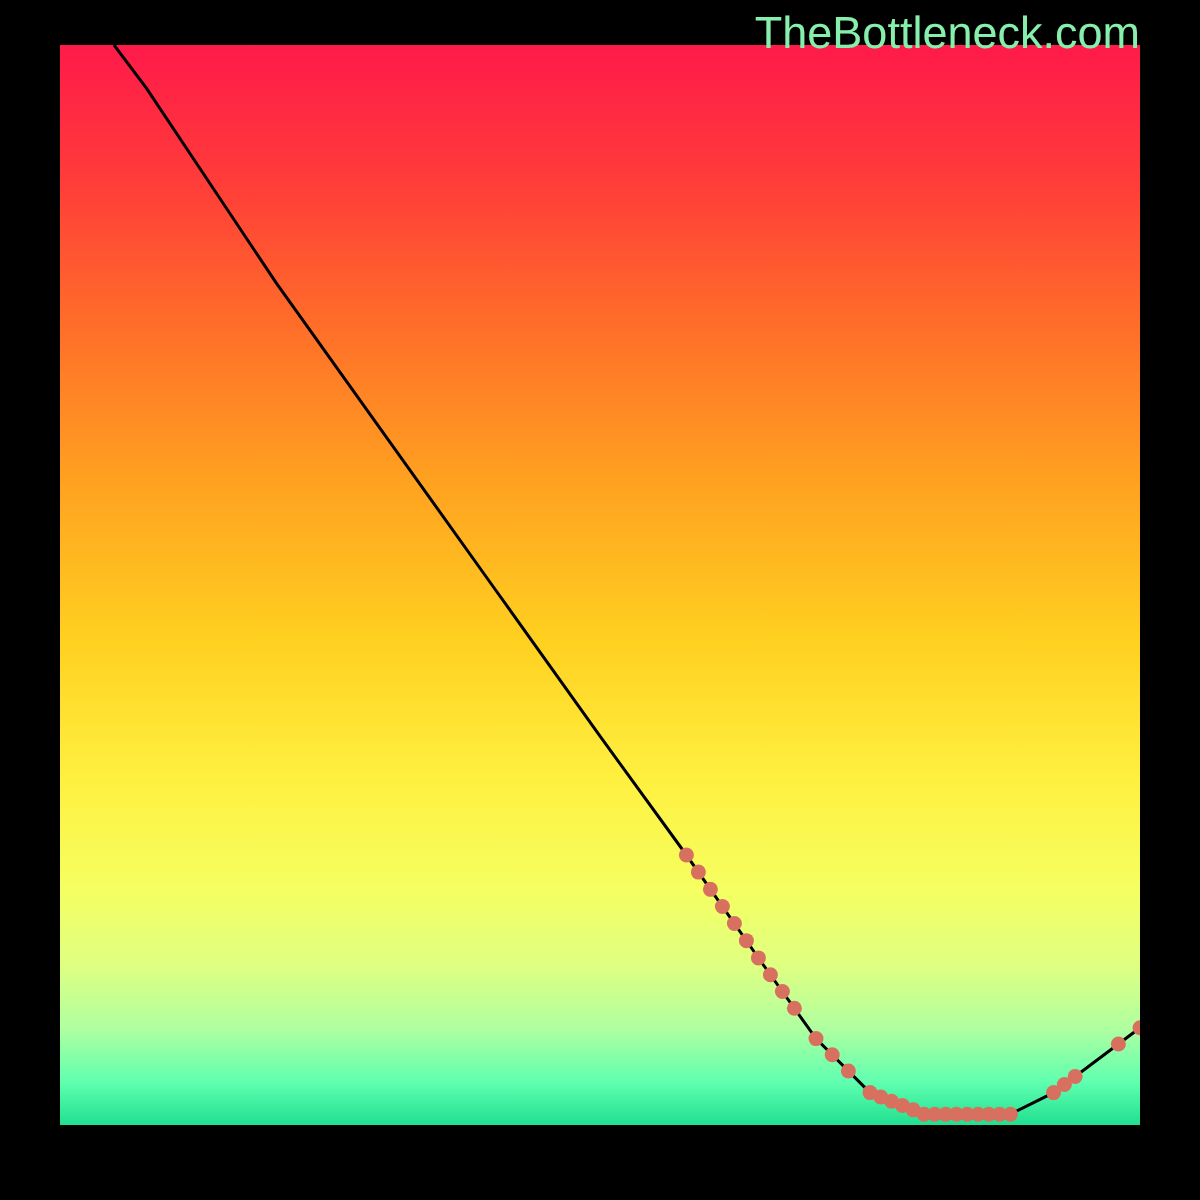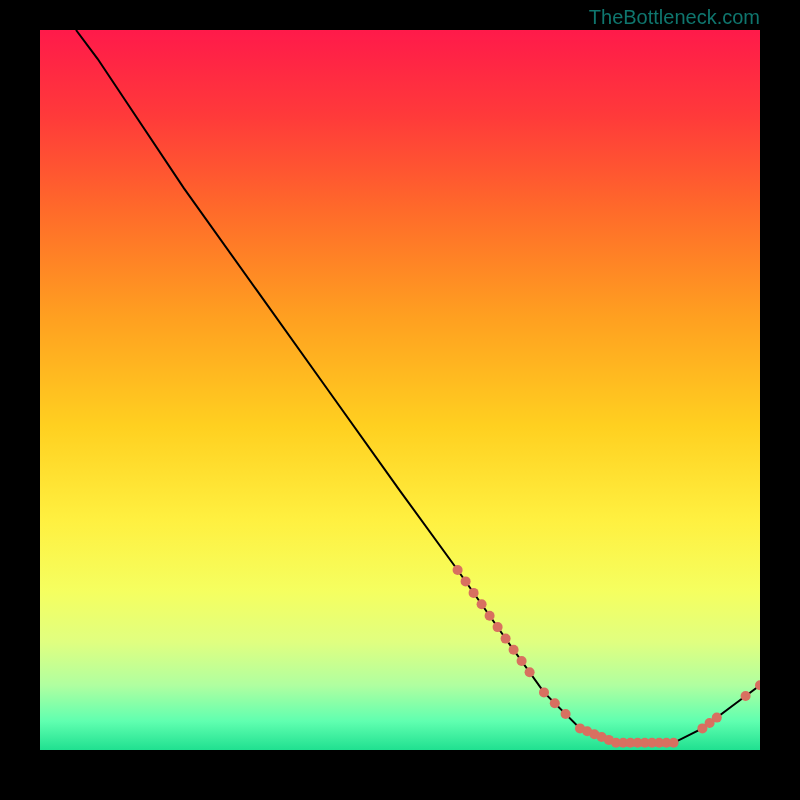--- a/index.html
+++ b/index.html
@@ -28,22 +28,22 @@
       #e0ff80 85%,
       #b0ffa0 91%,
       #60ffb0 96%,
       #20e090 100%
     );
   }
   .watermark {
     position: absolute;
     top: 6px;
     right: 40px;
-    color: #0f766e;
-    font-size: 20px;
+    color: #86efac;
+    font-size: 30px;
     font-weight: 500;
     z-index: 10;
   }
   svg.curve {
     position: absolute;
     left: 0;
     top: 0;
     width: 720px;
     height: 720px;
     z-index: 5;

